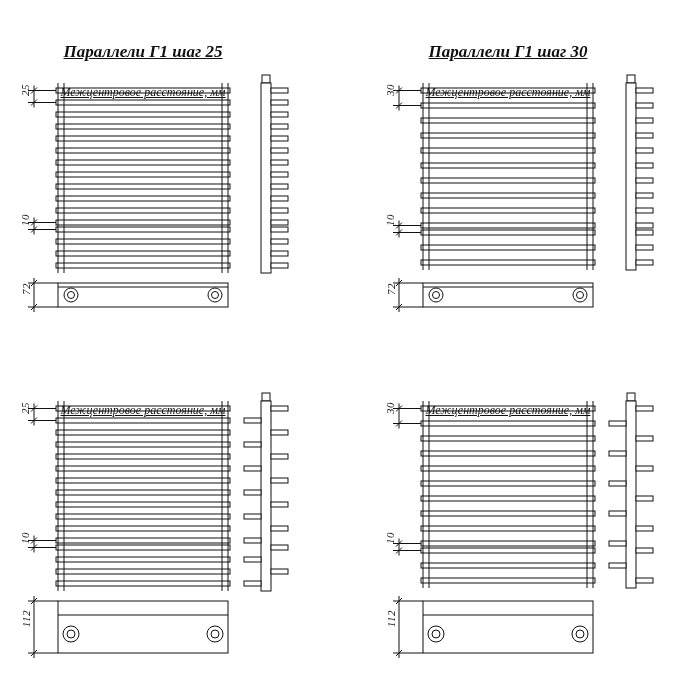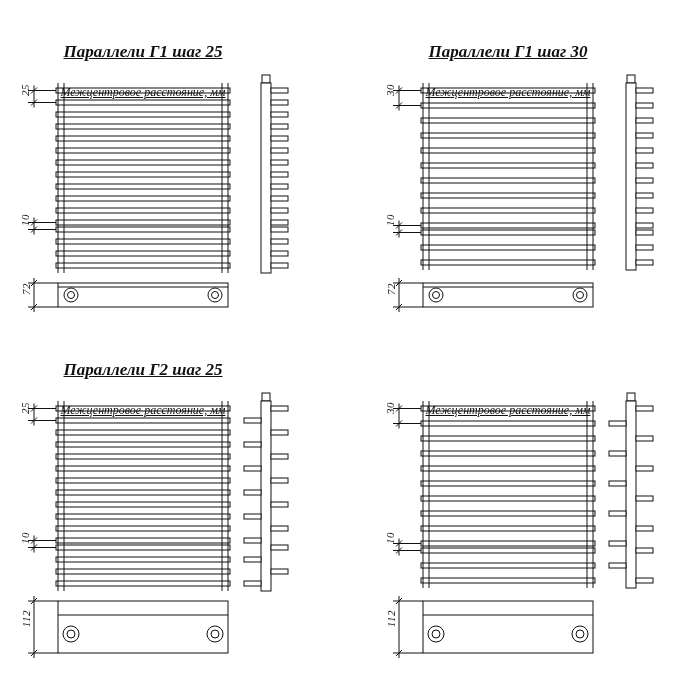--- a/index.html
+++ b/index.html
@@ -229,21 +229,20 @@
       <circle cx="53" cy="276" r="8" class="ln"></circle>
       <circle cx="53" cy="276" r="4" class="ln"></circle>
       <circle cx="197" cy="276" r="8" class="ln"></circle>
       <circle cx="197" cy="276" r="4" class="ln"></circle>
       <line x1="40" y1="243" x2="10" y2="243" class="lnl"></line>
       <line x1="40" y1="295" x2="10" y2="295" class="lnl"></line>
       <line x1="16" y1="238" x2="16" y2="300" class="lnl"></line>
       <line x1="13" y1="246" x2="19" y2="240" class="lnl"></line>
       <line x1="13" y1="298" x2="19" y2="292" class="lnl"></line>
     </svg>
-  <div class="title">Параллели Г2 шаг 25</div>
   <div class="subtitle">Межцентровое расстояние, мм</div>
   <div class="dim dim-step">25</div>
   <div class="dim dim-bottom">10</div>
   <div class="dim dim-manifold">112</div>
 </div>
 
 <div class="panel br g2 s30">
   <svg class="drawing" viewBox="0 0 345 315">
       <rect x="38" y="48" width="174" height="5" class="ln"></rect>
       <rect x="38" y="63" width="174" height="5" class="ln"></rect>

